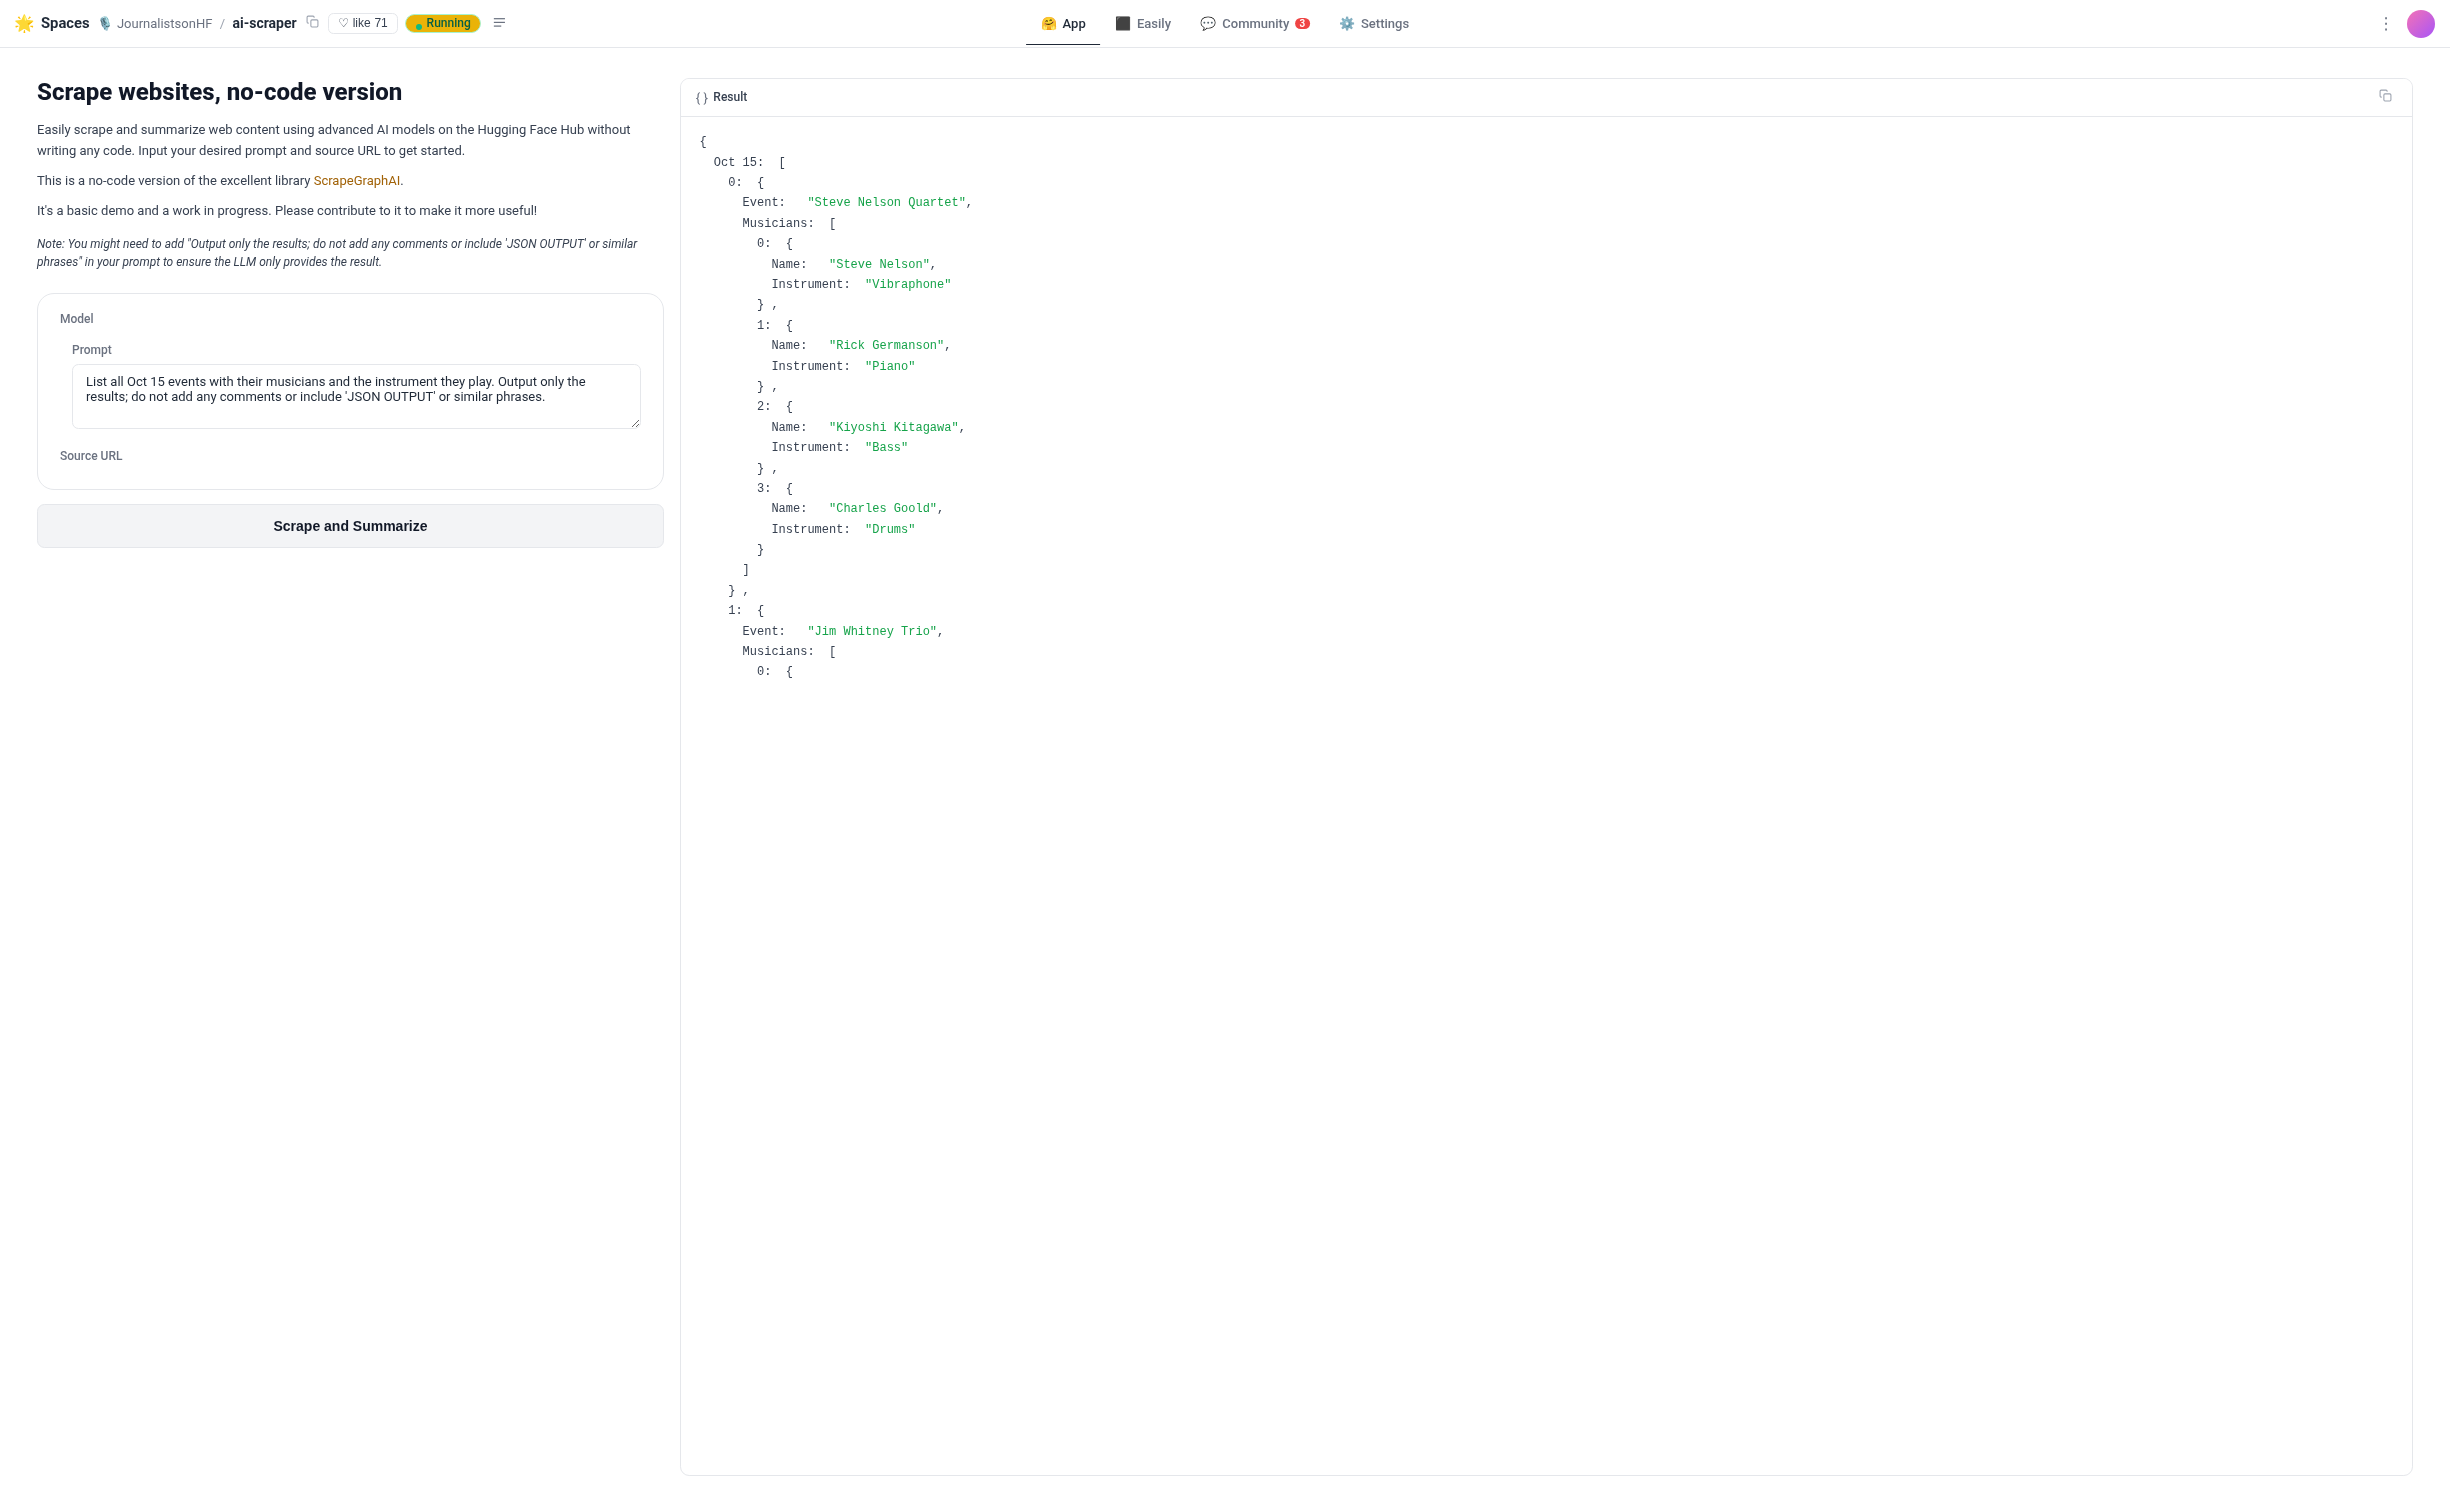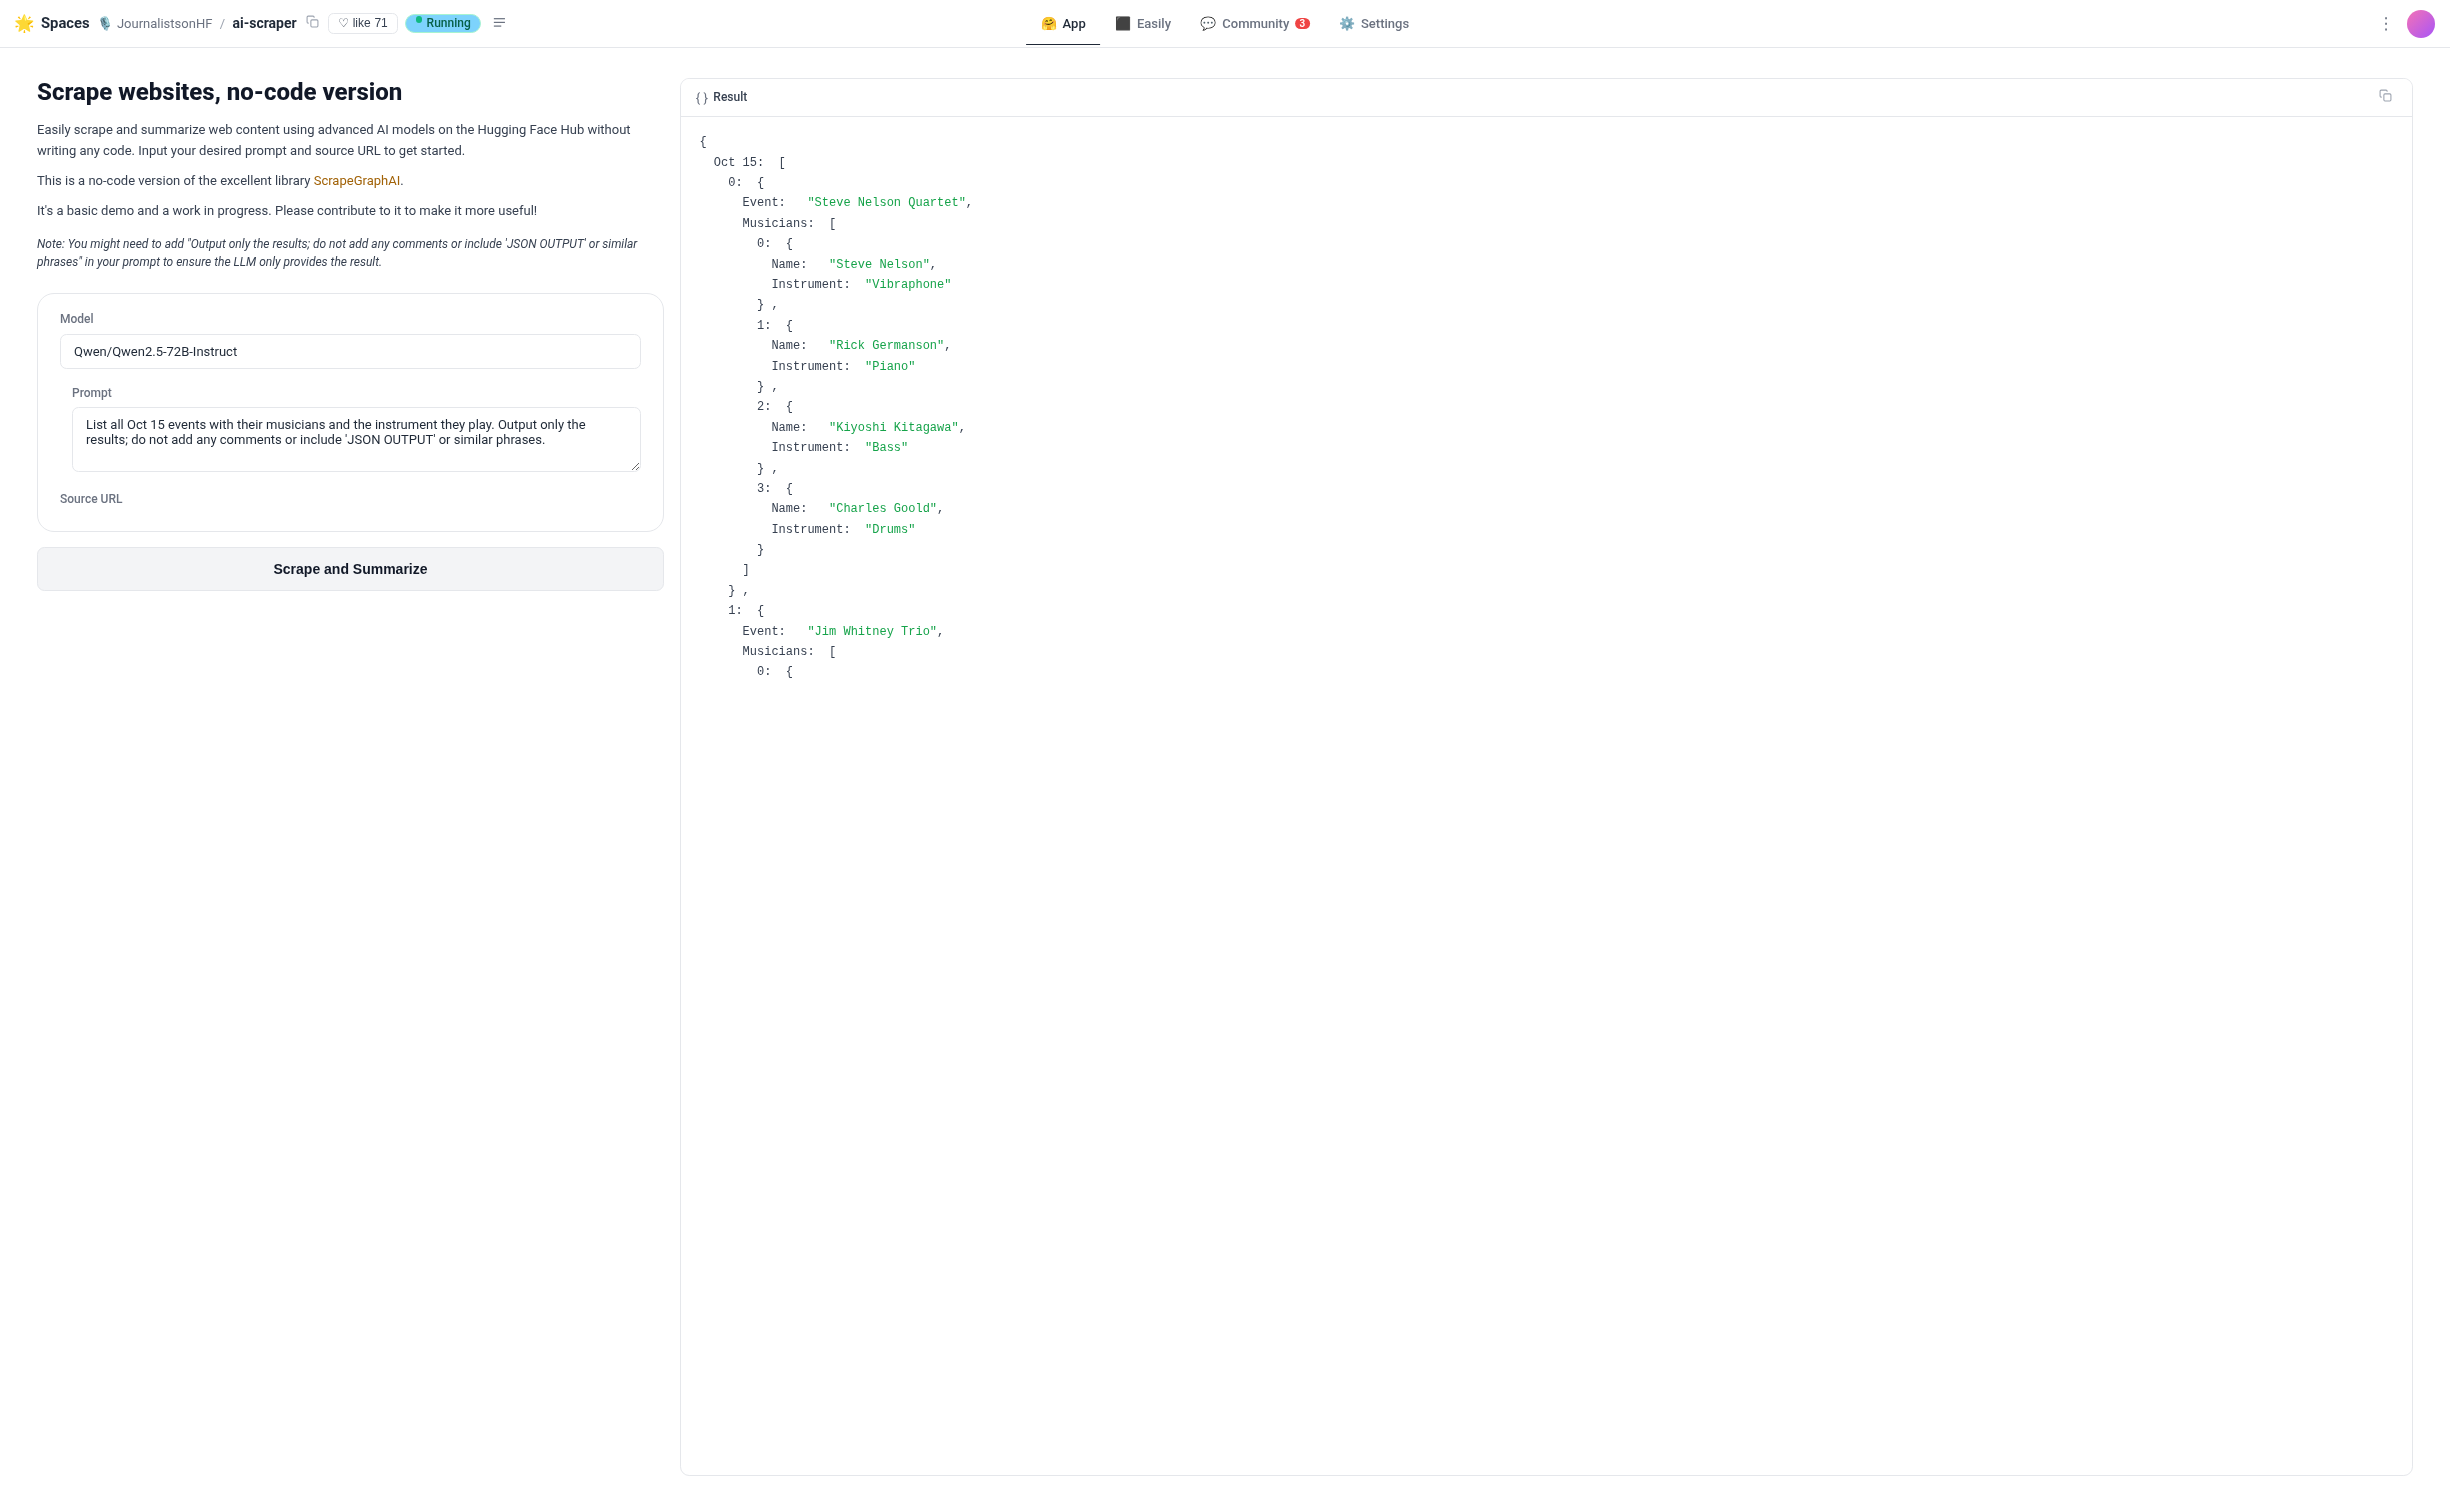--- a/index.html
+++ b/index.html
@@ -21,22 +21,22 @@
     .breadcrumb-sep { color: #9ca3af; font-size: 13px; }
     .breadcrumb-owner { color: #6b7280; font-size: 13px; display: flex; align-items: center; gap: 3.7px; }
     .breadcrumb-repo { font-weight: 700; font-size: 14px; color: #1f2937; }
     .copy-icon-btn { background: none; border: none; cursor: pointer; color: #9ca3af; padding: 1.8px; }
     .like-btn {
       display: flex; align-items: center; gap: 3.7px;
       border: 0.9px solid #e5e7eb; border-radius: 5.5px;
       padding: 2.8px 9.2px; cursor: pointer; background: #fff; font-size: 12px; color: #374151;
     }
     .status-badge {
-      display: flex; align-items: flex-start; gap: 4.6px;
-      background: #7dd3fc; color: #065f46; border: 0.9px solid #a7f3d0;
+      display: flex; align-items: flex-end; gap: 4.6px;
+      background: #eab308; color: #065f46; border: 0.9px solid #a7f3d0;
       border-radius: 11px; padding: 1.8px 9.2px; font-size: 12px; font-weight: 500;
     }
     .status-dot { width: 6.5px; height: 6.5px; border-radius: 50%; background: #10b981; }
     .logs-btn { background: none; border: none; cursor: pointer; color: #6b7280; padding: 3.7px; }
 
     .topnav-center {
       position: absolute; left: 50%; transform: translateX(-50%);
       display: flex; align-items: center; gap: 0;
     }
     .nav-tab {
@@ -195,21 +195,20 @@
     <p class="page-desc">
       <span>This is a no-code version of the excellent library </span><a href="#">ScrapeGraphAI</a><span>.</span>
     </p>
     <p class="page-desc">It's a basic demo and a work in progress. Please contribute to it to make it more useful!</p>
     <p class="page-note">Note: You might need to add "Output only the results; do not add any comments or include 'JSON OUTPUT' or similar phrases" in your prompt to ensure the LLM only provides the result.</p>
 
     
     <div class="form-card">
       <div class="form-section">
         <div class="field-label">Model</div>
-        <input class="field-input" type="text" value="Qwen/Qwen2.5-72B-Instruct" style="">
       </div>
       <div class="form-section" style="margin-top:16.6px;padding-left:12px;">
         <div class="field-label">Prompt</div>
         <textarea class="field-textarea" style="">List all Oct 15 events with their musicians and the instrument they play. Output only the results; do not add any comments or include 'JSON OUTPUT' or similar phrases.</textarea>
       </div>
       <div class="form-section" style="margin-top:16.6px;">
         <div class="field-label">Source URL</div>
       </div>
     </div>
 

